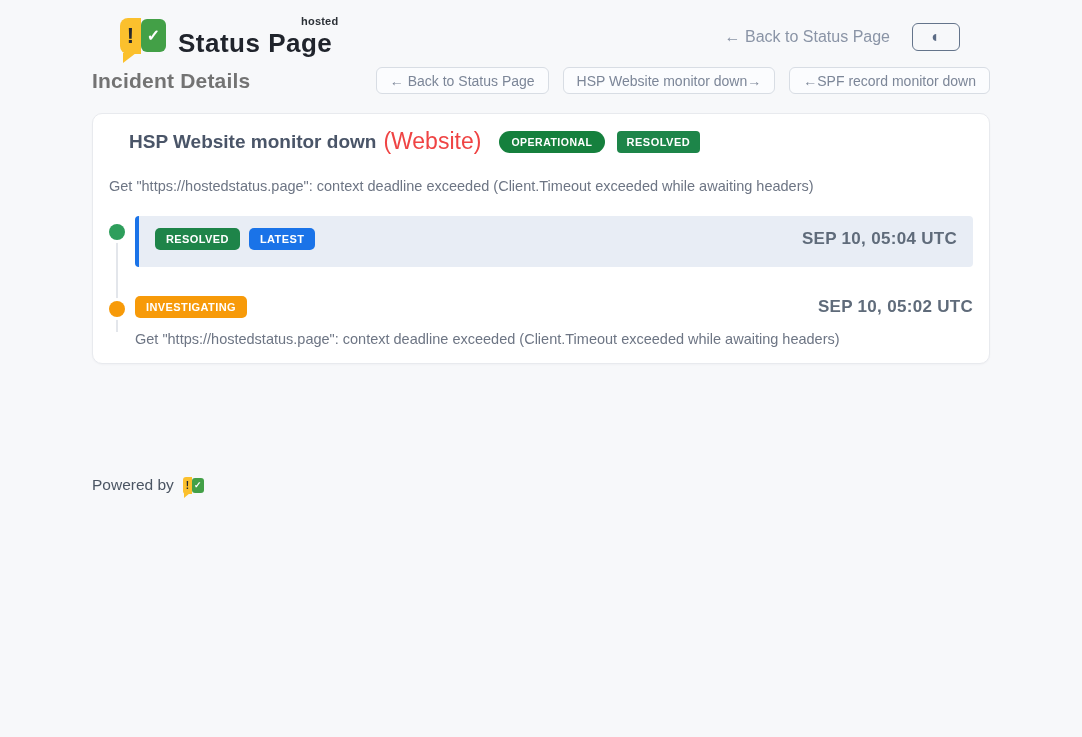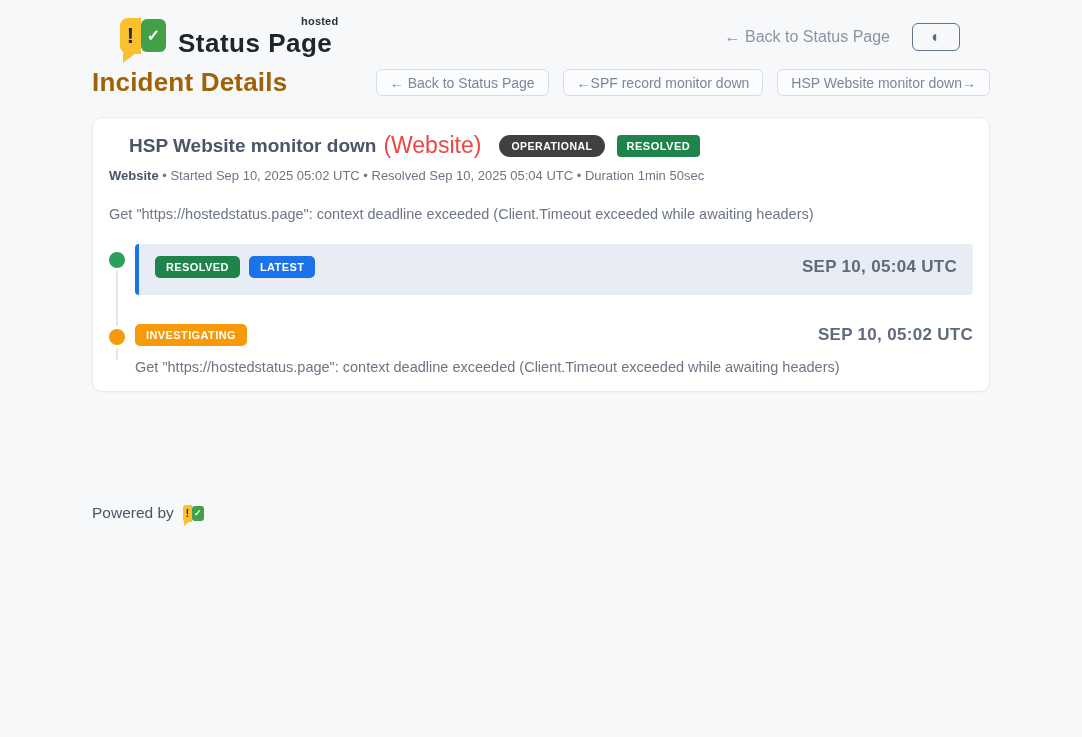--- a/index.html
+++ b/index.html
@@ -54,40 +54,40 @@
   }
 
   
   .breadcrumb { margin-top: 70px; font-size: 13.5px; color: #9aa1ad; }
   .crumb-sep { margin: 0 7px; color: #9aa1ad; }
   .crumb-current { color: #4a5568; font-weight: 700; }
   .title-row {
     display: flex; justify-content: space-between; align-items: center;
     margin-top: 11px;
   }
-  .page-title { font-size: 26px; font-weight: 600; color: #a16207; letter-spacing: 0.2px; }
+  .page-title { font-size: 21px; font-weight: 600; color: #737373; letter-spacing: 0.2px; }
   .nav-btns { display: flex; gap: 14px; }
   .nav-btn {
     border: 1px solid #d8dde4; background: #fbfcfe; color: #7c8698;
     font-size: 14px; font-family: inherit; padding: 4px 13px; height: 27px;
     border-radius: 6px; cursor: pointer; white-space: nowrap;
   }
 
   
   .card {
     margin-top: 19px; background: #fff;
     border: 1px solid #e8eaee; border-radius: 10px;
     padding: 14px 16px 16px;
     box-shadow: 0 1px 2px rgba(20,30,60,0.03);
   }
   .card-title-row { display: flex; align-items: center; }
   .incident-title { font-size: 19px; font-weight: 600; color: #4a5568; margin-left: 20px; }
   .incident-component { font-size: 23px; font-weight: 400; color: #ef4444; margin-left: 7px; text-align: right; }
   .pill-operational {
-    margin-left: 18px; background: #404040; color: #fff;
+    margin-left: 18px; background: #15803d; color: #fff;
     font-size: 10.5px; font-weight: 700; letter-spacing: 0.5px;
     padding: 5px 12px; border-radius: 999px;
   }
   .badge-resolved-hdr {
     margin-left: 12px; background: #1d8549; color: #fff;
     font-size: 11px; font-weight: 700; letter-spacing: 0.5px;
     padding: 5px 10px; border-radius: 4px;
   }
   .meta-line { margin-top: 9px; font-size: 13px; color: #6d7584; }
   .meta-strong { font-weight: 700; color: #4a5568; }
@@ -172,34 +172,31 @@
         <span>◐</span>
       </button>
     </div>
   </div>
 
 
   <div class="title-row">
     <div class="page-title">Incident Details</div>
     <div class="nav-btns">
       <button class="nav-btn">← Back to Status Page</button>
+      <button class="nav-btn">HSP Website monitor down→</button>
       <button class="nav-btn">←SPF record monitor down</button>
-      <button class="nav-btn">HSP Website monitor down→</button>
     </div>
   </div>
 
   <div class="card">
     <div class="card-title-row">
       <span class="incident-title">HSP Website monitor down</span>
       <span class="incident-component">(Website)</span>
       <span class="pill-operational">OPERATIONAL</span>
       <span class="badge-resolved-hdr">RESOLVED</span>
-    </div>
-    <div class="meta-line">
-      <span class="meta-strong">Website</span><span> • Started Sep 10, 2025 05:02 UTC • Resolved Sep 10, 2025 05:04 UTC • Duration 1min 50sec</span>
     </div>
     <div class="incident-desc">Get "https://hostedstatus.page": context deadline exceeded (Client.Timeout exceeded while awaiting headers)</div>
 
     <div class="timeline">
       <div class="t-connector"></div>
 
       <div class="t-entry">
         <div class="t-dot-col">
           <div class="t-dot green"></div>
         </div>

